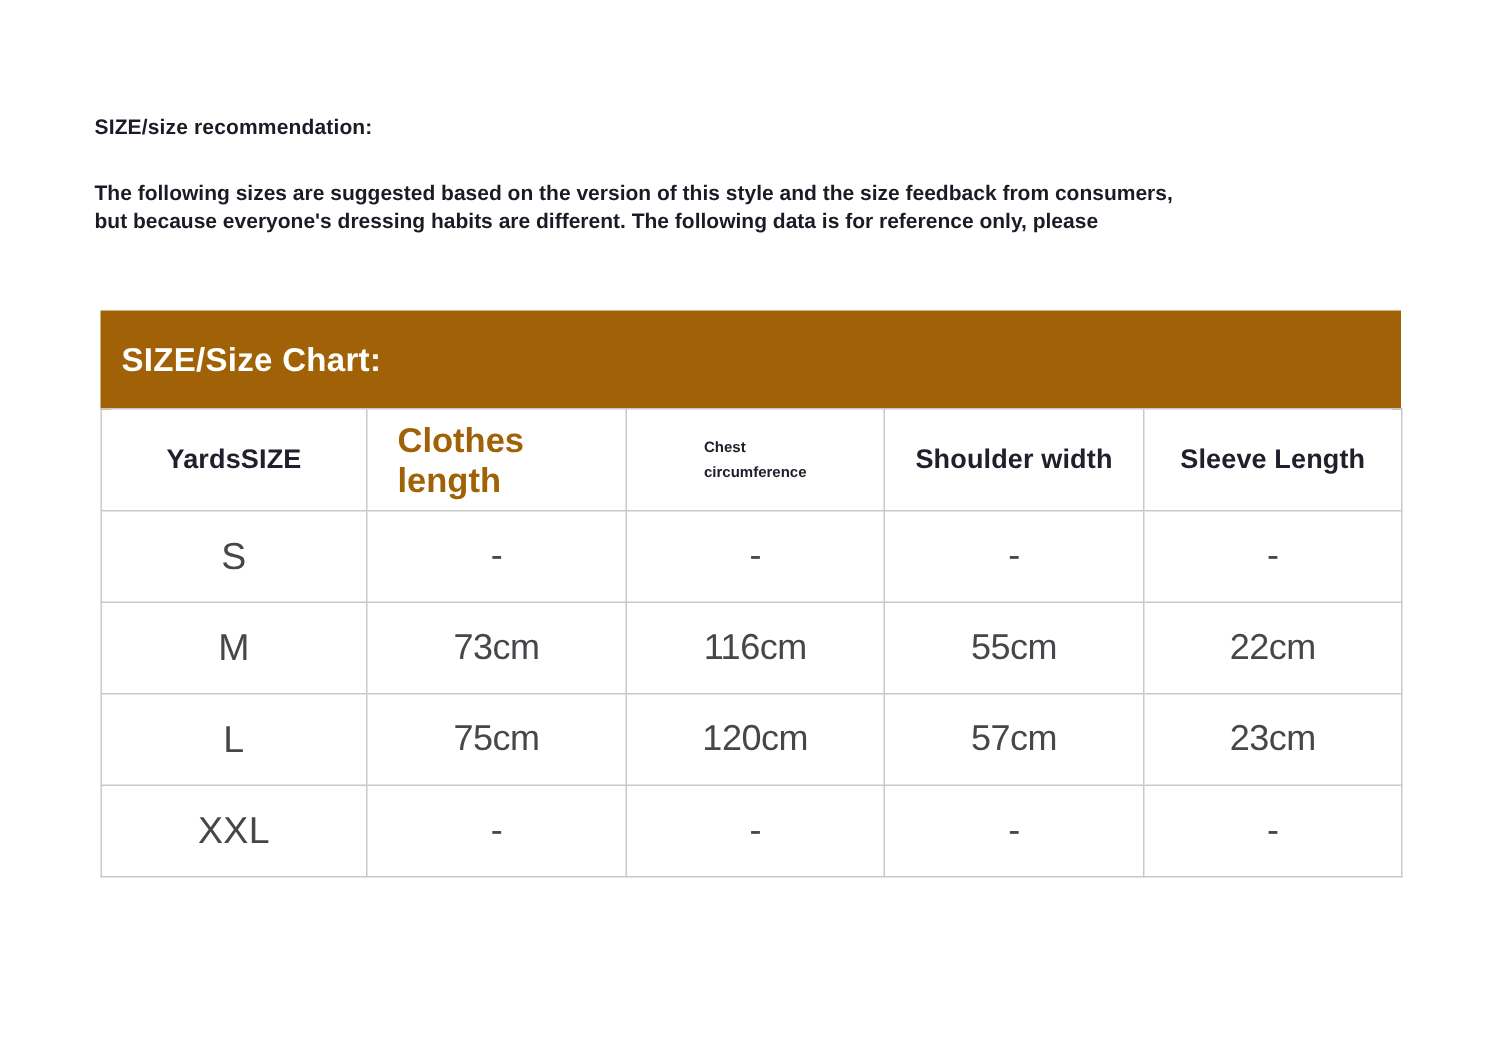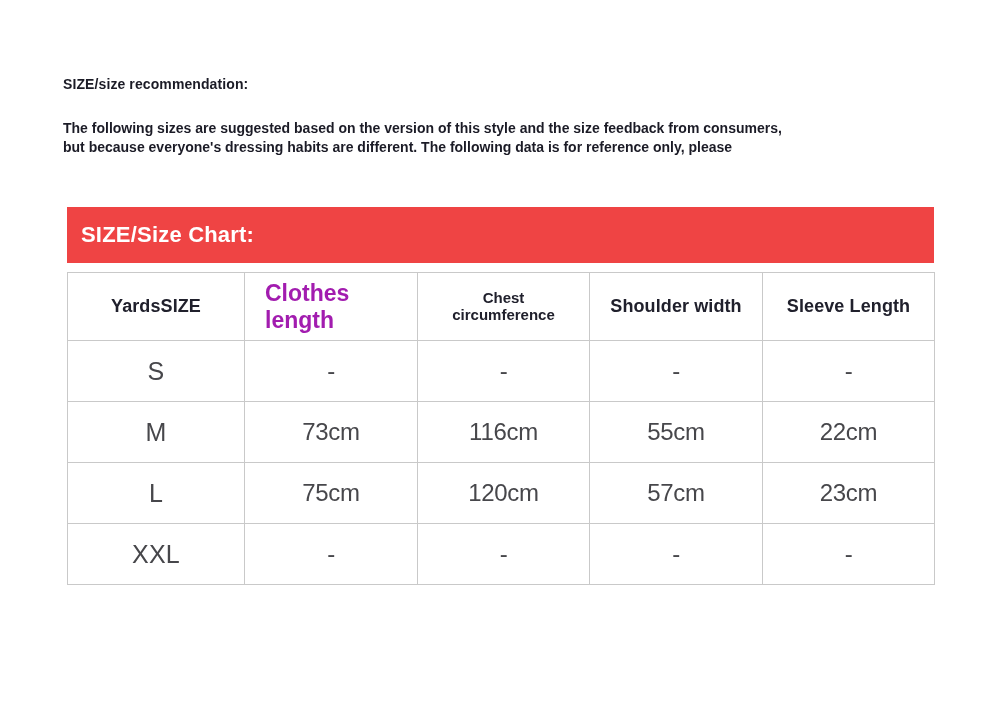--- a/index.html
+++ b/index.html
@@ -19,22 +19,22 @@
 
   .intro {
     position: absolute; left: 63px; top: 119px;
     font-size: 14px; font-weight: bold; color: #1b1b26;
     line-height: 19.4px;
   }
   .intro .line { white-space: nowrap; }
 
   .banner {
     position: absolute; left: 67px; top: 207px;
-    width: 867px; height: 56px;
-    background: #ef4444;
+    width: 867px; height: 66px;
+    background: #a16207;
     display: flex; align-items: center;
   }
   .banner-title {
     color: #ffffff; font-size: 22px; font-weight: bold;
     padding-left: 14px; letter-spacing: 0.2px;
   }
 
   table.size-table {
     position: absolute; left: 67px; top: 272px;
     width: 867px; table-layout: fixed;
@@ -43,27 +43,27 @@
   .size-table th, .size-table td {
     border: 1px solid #c9c9c9;
     text-align: center; vertical-align: middle; padding: 0;
   }
   .size-table thead tr { height: 68px; }
   .size-table tbody tr { height: 61px; }
 
   .hdr { font-weight: bold; color: #20202c; font-size: 18px; letter-spacing: 0.1px; }
   th.th-clothes { text-align: left; }
   .hdr-large {
-    font-weight: bold; color: #a21caf; font-size: 23px;
+    font-weight: bold; color: #a16207; font-size: 23px;
     line-height: 27px; padding-left: 20px; text-align: left;
   }
   .hdr-small-wrap { display: inline-block; text-align: left; }
   .hdr-small {
-    font-weight: bold; color: #20202c; font-size: 15px;
-    line-height: 17px; text-align: center;
+    font-weight: bold; color: #20202c; font-size: 10px;
+    line-height: 17px; text-align: left;
   }
 
   td.size-label {
     font-size: 25px; color: #47474b; letter-spacing: 0.3px;
     font-family: "Liberation Sans", sans-serif;
   }
   td.value {
     font-size: 24px; color: #47474b; letter-spacing: -0.3px;
   }
 </style>

